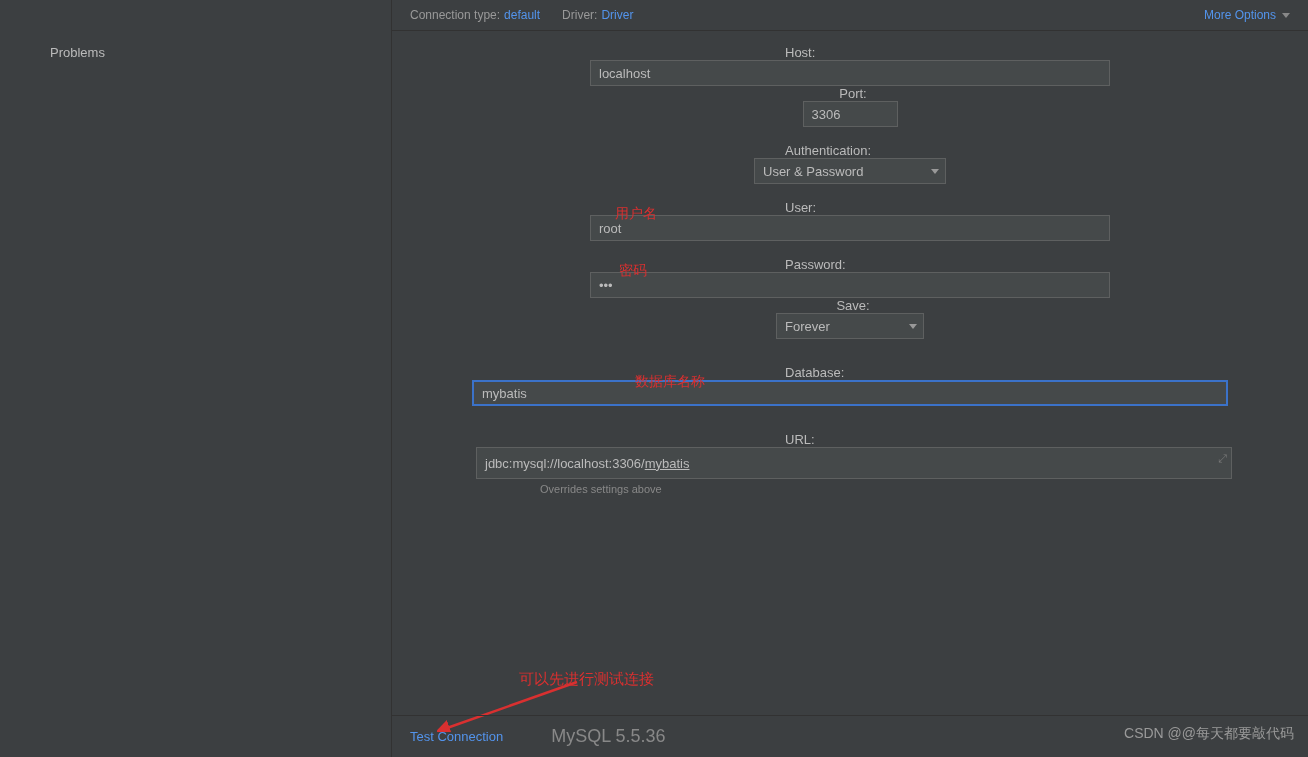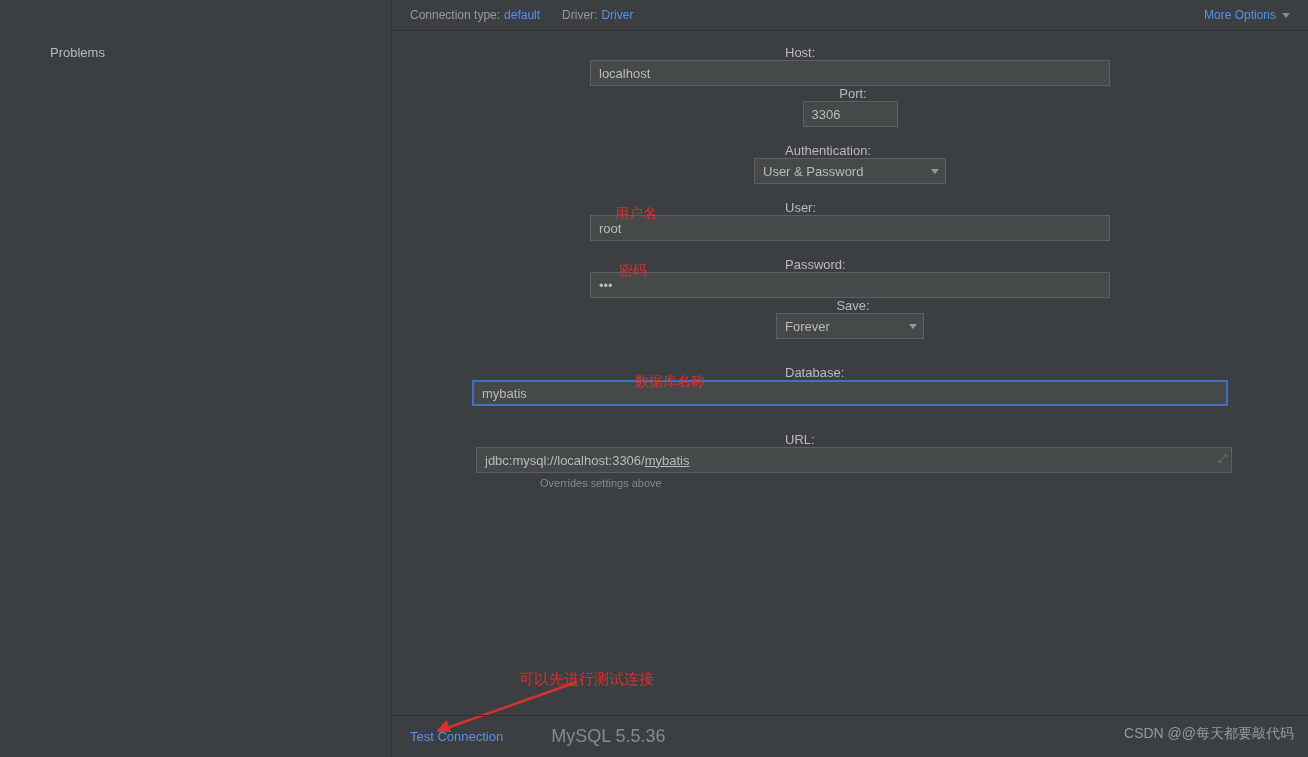--- a/index.html
+++ b/index.html
@@ -131,21 +131,21 @@
       border: 2px solid #3b72c9;
       background: #45494a;
     }
     .url-container {
       width: 756px;
       background: #45494a;
       border: 1px solid #5e6060;
       color: #bbbbbb;
       padding: 4px 8px;
       font-size: 13px;
-      height: 26px;
+      height: 32px;
       display: flex;
       align-items: center;
       position: relative;
       margin-left: 8px;
     }
     .url-underline {
       text-decoration: underline;
     }
     .expand-icon {
       position: absolute;

